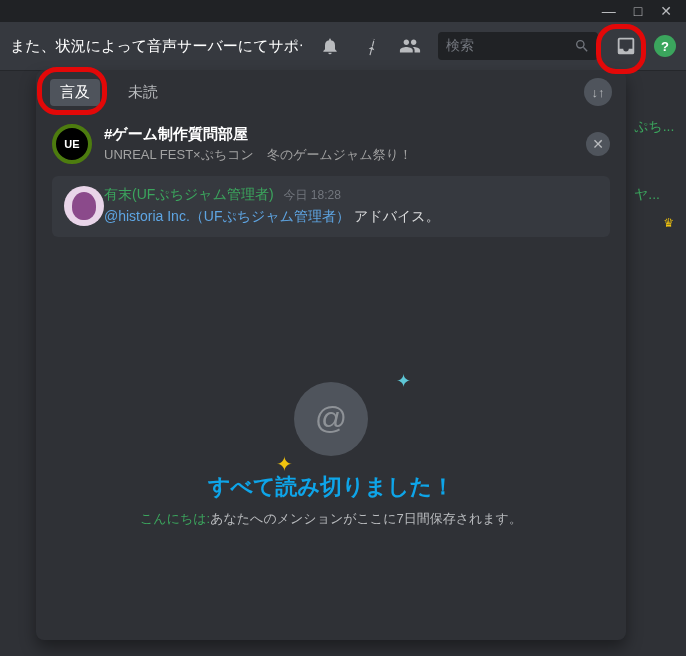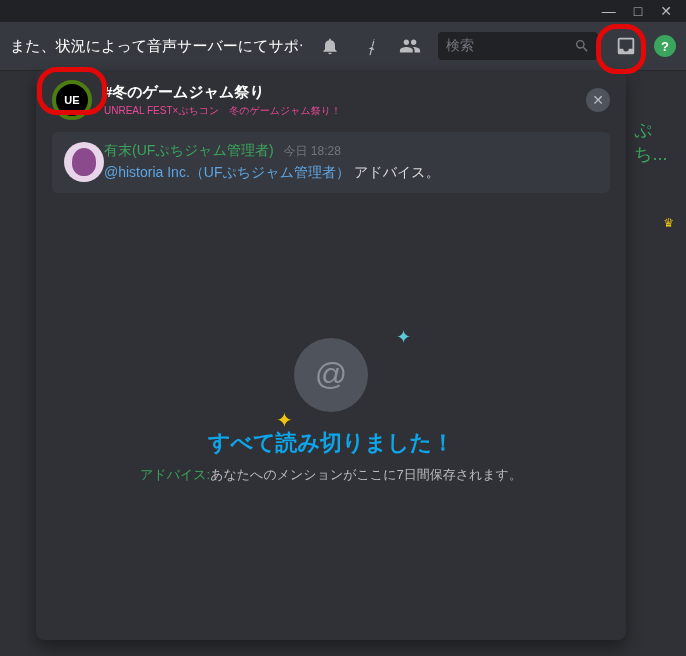--- a/index.html
+++ b/index.html
@@ -82,24 +82,24 @@
 .ann1 { left: 37px; top: 67px; width: 70px; height: 48px; }
 .ann2 { left: 596px; top: 24px; width: 50px; height: 50px; }
 
 
 .side-stub {
   position: absolute;
   right: 4px;
   top: 118px;
   width: 48px;
   color: #3ba55d;
-  font-size: 18px;
-  display: flex;
-  flex-direction: row;
-  gap: 22px;
+  font-size: 14px;
+  display: flex;
+  flex-direction: column;
+  gap: 50px;
 }
 .crown {
   position: absolute;
   right: 12px;
   top: 216px;
   color: #f1c40f;
   font-size: 12px;
 }
 
 
@@ -157,21 +157,21 @@
   background: #000;
   display: flex; align-items: center; justify-content: center;
   color: #fff;
   font-size: 11px;
   font-weight: bold;
   flex-shrink: 0;
   border: 4px solid #4d7c0f;
 }
 .ch-text { flex: 1; }
 .ch-name { color: #fff; font-weight: bold; font-size: 15px; }
-.ch-sub { color: #ec4899; font-size: 10px; margin-top: 2px; }
+.ch-sub { color: #a3a3a3; font-size: 13px; margin-top: 2px; }
 .close-btn {
   width: 24px; height: 24px;
   border-radius: 50%;
   background: #4f545c;
   display: flex; align-items: center; justify-content: center;
   color: #b9bbbe;
   cursor: pointer;
   font-size: 14px;
 }
 
@@ -287,25 +287,31 @@
   <div class="help-icon">?</div>
 </div>
 
 <div class="side-stub">
   <div>ぷち...</div>
   <div>ヤ...</div>
 </div>
 <div class="crown">♛</div>
 
 <div class="inbox">
+  <div class="inbox-tabs">
+    <div class="tab active">言及</div>
+    <div class="tab">未読</div>
+    <div class="spacer"></div>
+    <div class="sort-btn">↓↑</div>
+  </div>
 
   <div class="ch-row">
     <div class="ch-avatar">UE</div>
     <div class="ch-text">
-      <div class="ch-name">#冬のゲームジャム祭り</div>
+      <div class="ch-name">#ゲーム制作質問部屋</div>
       <div class="ch-sub">UNREAL FEST×ぷちコン　冬のゲームジャム祭り！</div>
     </div>
     <div class="close-btn">✕</div>
   </div>
 
   <div class="msg-box">
     <div class="msg-avatar"></div>
     <div class="msg-body">
       <div>
         <span class="msg-author">有末(UFぷちジャム管理者)</span>
@@ -316,19 +322,19 @@
       </div>
     </div>
   </div>
 
   <div class="empty">
     <div class="sparkle1">✦</div>
     <div class="sparkle2">✦</div>
     <div class="at-circle">@</div>
     <div class="empty-title">すべて読み切りました！</div>
     <div class="empty-sub">
-      <span class="advice">アドバイス:</span><span>あなたへのメンションがここに7日間保存されます。</span>
+      <span class="advice">こんにちは:</span><span>あなたへのメンションがここに7日間保存されます。</span>
     </div>
   </div>
 </div>
 
 <div class="ann-circle ann1"></div>
 <div class="ann-circle ann2"></div>
 
 </body></html>

